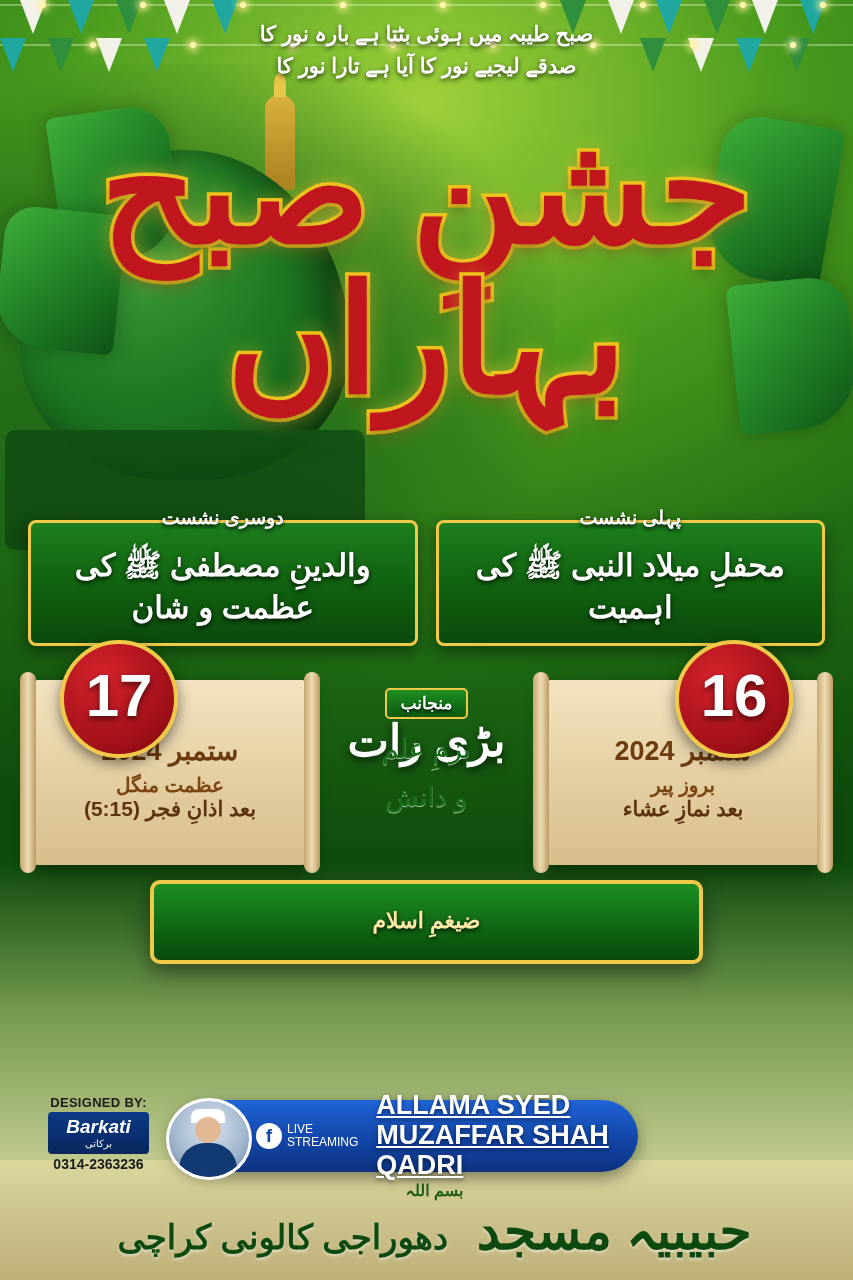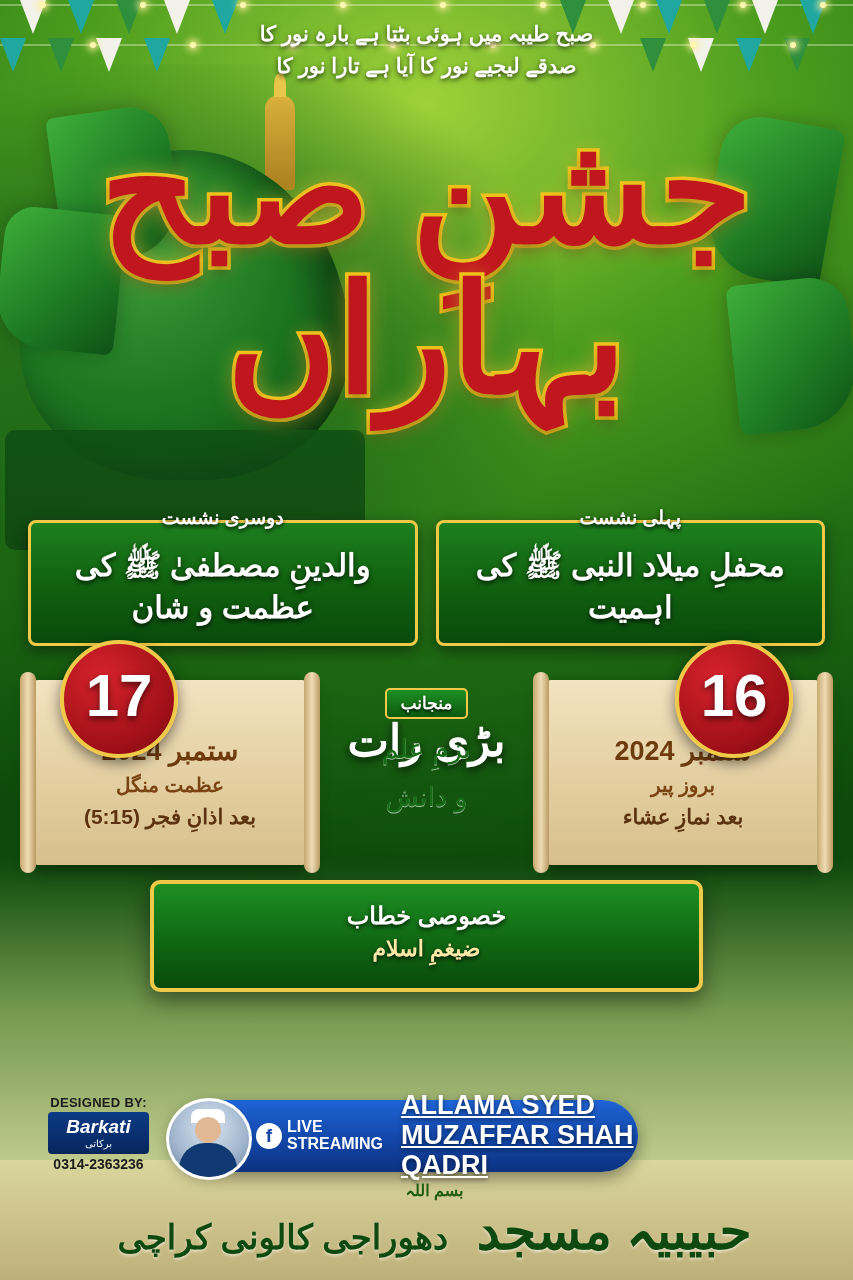--- a/index.html
+++ b/index.html
@@ -242,21 +242,20 @@
   .scroll .yearline {
     font-size: 20px;
     font-weight: bold;
     color: #7a4512;
     margin-top: 4px;
   }
   .scroll .timeline-txt {
     font-size: 21px;
     font-weight: bold;
     color: #5c3310;
-    margin-top: 8px;
   }
   .daybadge {
     position: absolute;
     top: 0;
     width: 110px;
     height: 110px;
     border-radius: 50%;
     background: radial-gradient(circle at 35% 30%, #d6232c 0%, #9e0f17 70%, #6d080d 100%);
     border: 4px solid #f0c948;
     box-shadow: 0 5px 14px rgba(0,0,0,0.5);
@@ -418,22 +417,22 @@
     border-radius: 50%;
     background: #ffffff;
     color: #1246a8;
     font-size: 19px;
     font-weight: bold;
     line-height: 26px;
     text-align: center;
   }
   .fb-text {
     color: #ffffff;
-    font-size: 16px;
-    font-weight: bold;
+    font-size: 12px;
+    font-weight: normal;
     line-height: 1.05;
     text-align: left;
   }
   .live-name {
     margin-left: 10px;
     color: #ffffff;
     font-size: 27px;
     font-weight: bold;
     line-height: 1.1;
     text-align: left;
@@ -573,21 +572,20 @@
       <div class="scroll-inner">
         <div class="dayline">ستمبر 2024</div>
         <div class="yearline">عظمت منگل</div>
         <div class="timeline-txt">بعد اذانِ فجر (5:15)</div>
       </div>
     </div>
     <div class="daybadge left">17</div>
   </div>
 
   <div class="speaker-box">
-    <div class="khitab">خصوصی خطاب</div>
     <div class="zeegham">ضیغمِ اسلام</div>
   </div>
 
   <div class="designer">
     <div class="dtitle">DESIGNED BY:</div>
     <div class="logo">
       <div class="b1">Barkati</div>
       <div class="b2">برکاتی</div>
     </div>
     <div class="phone">0314-2363236</div>

